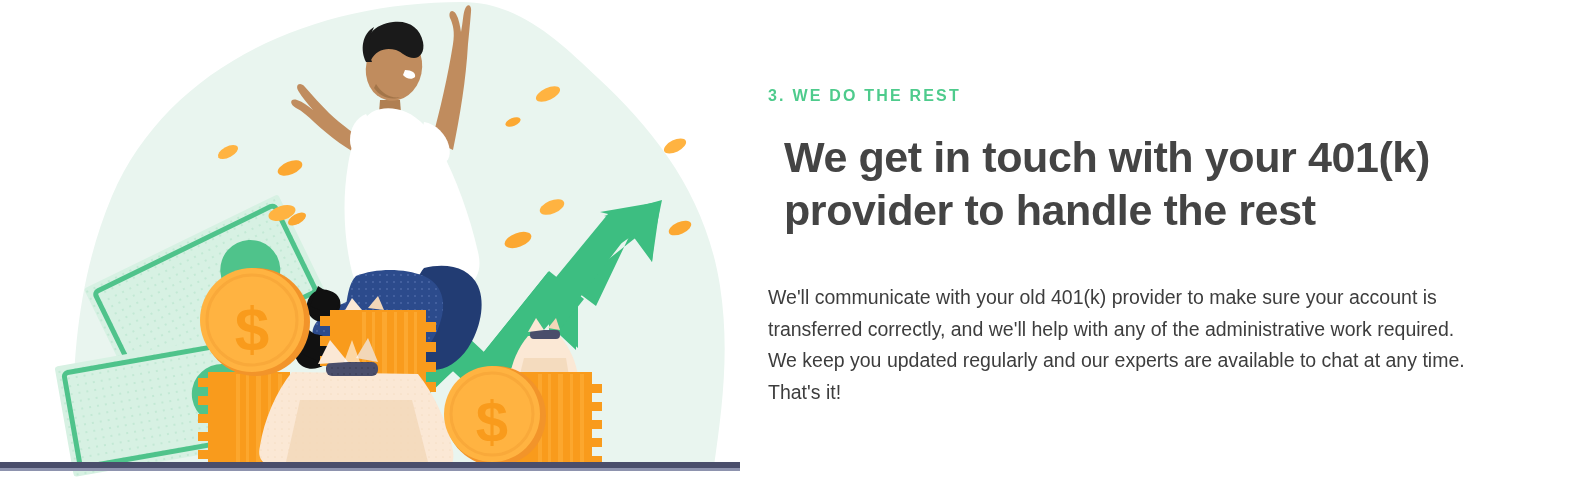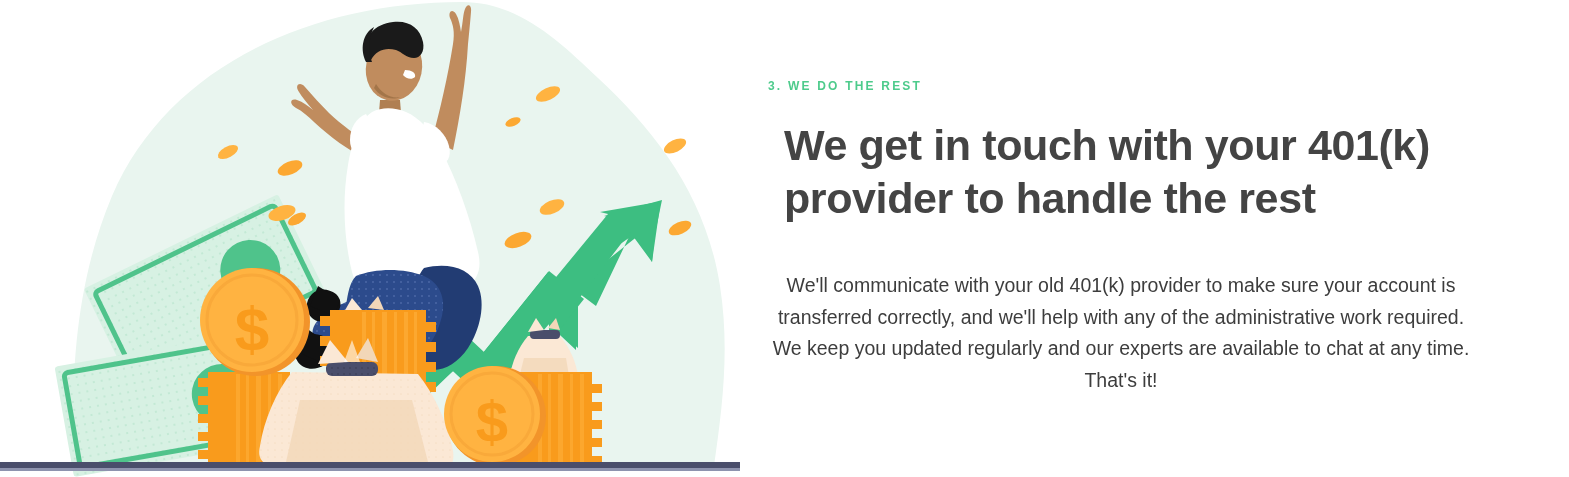--- a/index.html
+++ b/index.html
@@ -47,26 +47,26 @@
     position: relative;
     flex: 1 1 auto;
     padding-top: 78px;
     padding-left: 8px;
     padding-right: 60px;
     box-sizing: border-box;
   }
 
   .eyebrow {
     font-family: "Liberation Sans", sans-serif;
-    font-size: 12px;
+    font-size: 16px;
     font-weight: bold;
     letter-spacing: 2.2px;
     color: #4ECB8C;
     text-transform: uppercase;
-    margin: 1px 0 26px 0;
+    margin: 8px 0 26px 0;
     line-height: 1.2;
   }
 
   .headline {
     font-family: "Liberation Sans", sans-serif;
     font-size: 43px;
     font-weight: bold;
     line-height: 1.22;
     letter-spacing: -0.4px;
     color: #444444;
@@ -75,21 +75,20 @@
   }
 
   .body-copy {
     font-family: "Liberation Sans", sans-serif;
     font-size: 19.5px;
     font-weight: normal;
     line-height: 1.62;
     color: #3d3d3d;
     margin: 46px 0 0 0;
     max-width: 706px;
-    text-align: center;
   }
 </style>
 </head>
 <body>
 
 <div class="section">
 
   <div class="illustration-col">
     <svg class="illustration-svg" viewBox="0 0 760 477" xmlns="http://www.w3.org/2000/svg" role="img">
 

